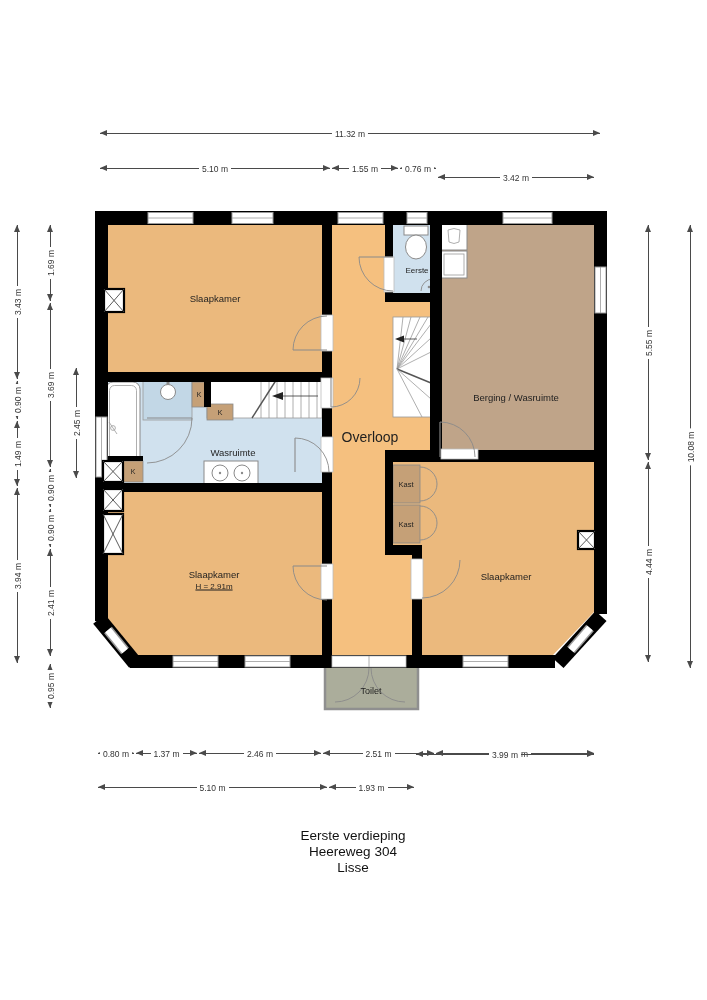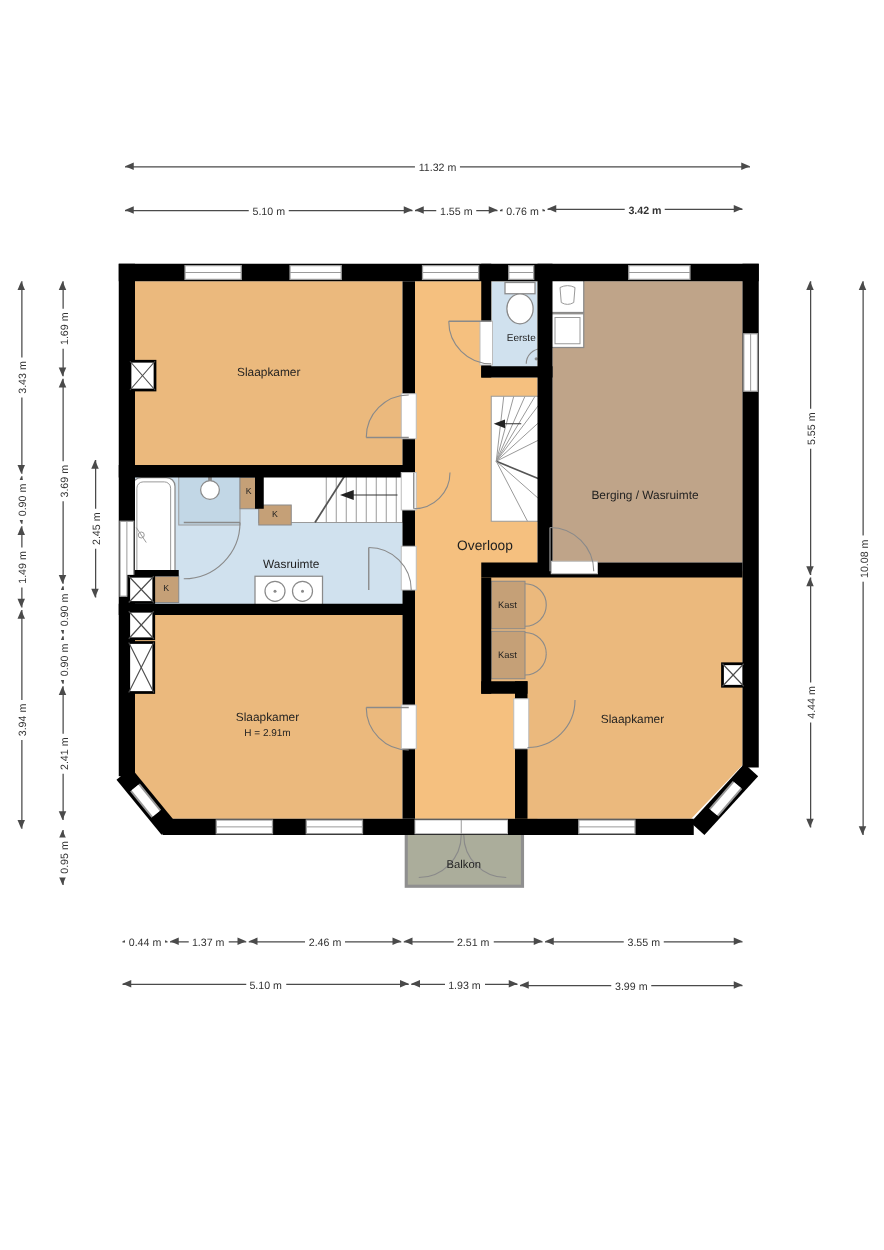--- a/index.html
+++ b/index.html
@@ -243,31 +243,31 @@
       <rect class="shaft" x="578" y="531" width="17" height="18"></rect>
       <line class="xline" x1="578" y1="531" x2="595" y2="549"></line>
         <line class="xline" x1="595" y1="531" x2="578" y2="549"></line>
     </g>
   </svg>
 
   <div id="labels-layer">
       <div class="rlabel" style="left: 215px; top: 298px; font-size: 9.5px;">Slaapkamer</div>
       <div class="rlabel" style="left: 417px; top: 270px; font-size: 8px;">Eerste</div>
       <div class="rlabel" style="left: 516px; top: 397px; font-size: 9.5px;">Berging / Wasruimte</div>
-      <div class="rlabel" style="left: 388px; top: 437px; font-size: 11px;">Overloop</div>
+      <div class="rlabel" style="left: 370px; top: 437px; font-size: 14px;">Overloop</div>
       <div class="rlabel" style="left: 233px; top: 452px; font-size: 9.5px;">Wasruimte</div>
       <div class="rlabel" style="left: 214px; top: 574px; font-size: 9.5px;">Slaapkamer</div>
-      <div class="rlabel" style="left: 214px; top: 586px; font-size: 8px;">H = 2.91m</div>
+      <div class="rlabel" style="left: 214px; top: 586px; font-size: 8px; text-decoration: underline;">H = 2.91m</div>
       <div class="rlabel" style="left: 506px; top: 576px; font-size: 9.5px;">Slaapkamer</div>
       <div class="rlabel" style="left: 406px; top: 484px; font-size: 7.5px;">Kast</div>
       <div class="rlabel" style="left: 406px; top: 524px; font-size: 7.5px;">Kast</div>
       <div class="rlabel" style="left: 199px; top: 394px; font-size: 7px;">K</div>
       <div class="rlabel" style="left: 220px; top: 412px; font-size: 7px;">K</div>
       <div class="rlabel" style="left: 133px; top: 471px; font-size: 7px;">K</div>
-      <div class="rlabel" style="left: 371px; top: 691px; font-size: 9px;">Balkon</div>
+      <div class="rlabel" style="left: 371px; top: 691px; font-size: 9px;">Toilet</div>
     </div>
   <div id="dims-layer">
       <div class="dim hdim" style="left: 100px; top: 133px; width: 500px;">
         <span class="ah al"></span>
         <span class="ah ar"></span>
         <span class="dlab">11.32 m</span>
       </div>
       <div class="dim hdim" style="left: 100px; top: 168px; width: 230px;">
         <span class="ah al"></span>
         <span class="ah ar"></span>
@@ -276,29 +276,29 @@
       <div class="dim hdim" style="left: 332px; top: 168px; width: 66px; text-decoration: underline;">
         <span class="ah al"></span>
         <span class="ah ar"></span>
         <span class="dlab">1.55 m</span>
       </div>
       <div class="dim hdim" style="left: 400px; top: 168px; width: 36px;">
         <span class="ah al"></span>
         <span class="ah ar"></span>
         <span class="dlab">0.76 m</span>
       </div>
-      <div class="dim hdim" style="left: 438px; top: 167px; width: 156px; font-weight: bold;">
+      <div class="dim hdim" style="left: 438px; top: 177px; width: 156px;">
         <span class="ah al"></span>
         <span class="ah ar"></span>
         <span class="dlab">3.42 m</span>
       </div>
       <div class="dim hdim" style="left: 98px; top: 753px; width: 36px;">
         <span class="ah al"></span>
         <span class="ah ar"></span>
-        <span class="dlab">0.44 m</span>
+        <span class="dlab">0.80 m</span>
       </div>
       <div class="dim hdim" style="left: 136px; top: 753px; width: 61px; text-align: center;">
         <span class="ah al"></span>
         <span class="ah ar"></span>
         <span class="dlab">1.37 m</span>
       </div>
       <div class="dim hdim" style="left: 199px; top: 753px; width: 122px;">
         <span class="ah al"></span>
         <span class="ah ar"></span>
         <span class="dlab">2.46 m</span>
@@ -316,21 +316,21 @@
       <div class="dim hdim" style="left: 98px; top: 787px; width: 229px;">
         <span class="ah al"></span>
         <span class="ah ar"></span>
         <span class="dlab">5.10 m</span>
       </div>
       <div class="dim hdim" style="left: 329px; top: 787px; width: 85px;">
         <span class="ah al"></span>
         <span class="ah ar"></span>
         <span class="dlab">1.93 m</span>
       </div>
-      <div class="dim hdim" style="left: 416px; top: 788px; width: 178px;">
+      <div class="dim hdim" style="left: 416px; top: 754px; width: 178px;">
         <span class="ah al"></span>
         <span class="ah ar"></span>
         <span class="dlab">3.99 m</span>
       </div>
       <div class="dim vdim" style="left: 17px; top: 225px; height: 154px;">
         <span class="ah au"></span>
         <span class="ah ad"></span>
         <span class="dlab">3.43 m</span>
       </div>
       <div class="dim vdim" style="left: 17px; top: 381px; height: 38px;">
@@ -393,13 +393,18 @@
         <span class="ah ad"></span>
         <span class="dlab">4.44 m</span>
       </div>
       <div class="dim vdim" style="left: 690px; top: 225px; height: 443px;">
         <span class="ah au"></span>
         <span class="ah ad"></span>
         <span class="dlab">10.08 m</span>
       </div>
     </div>
 
+  <div id="title-block">
+    <div>Eerste verdieping</div>
+    <div>Heereweg 304</div>
+    <div>Lisse</div>
+  </div>
 </div>
 
 </body></html>

